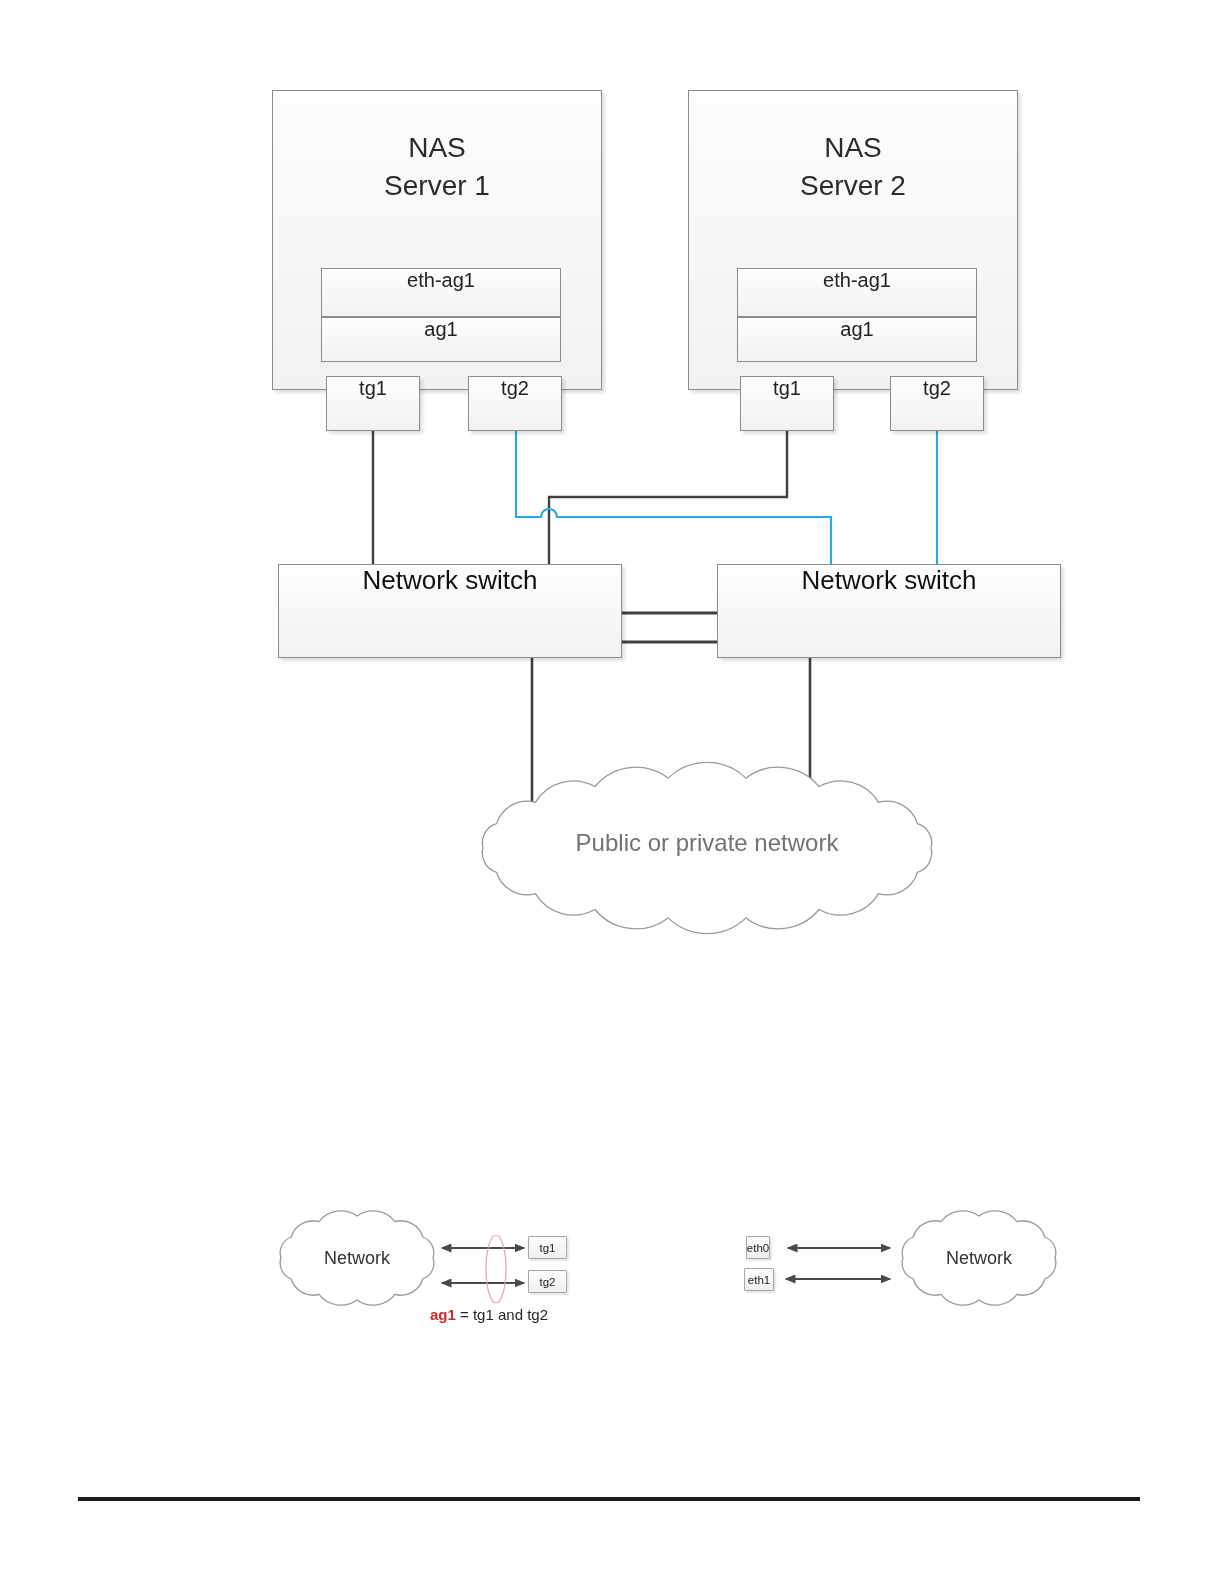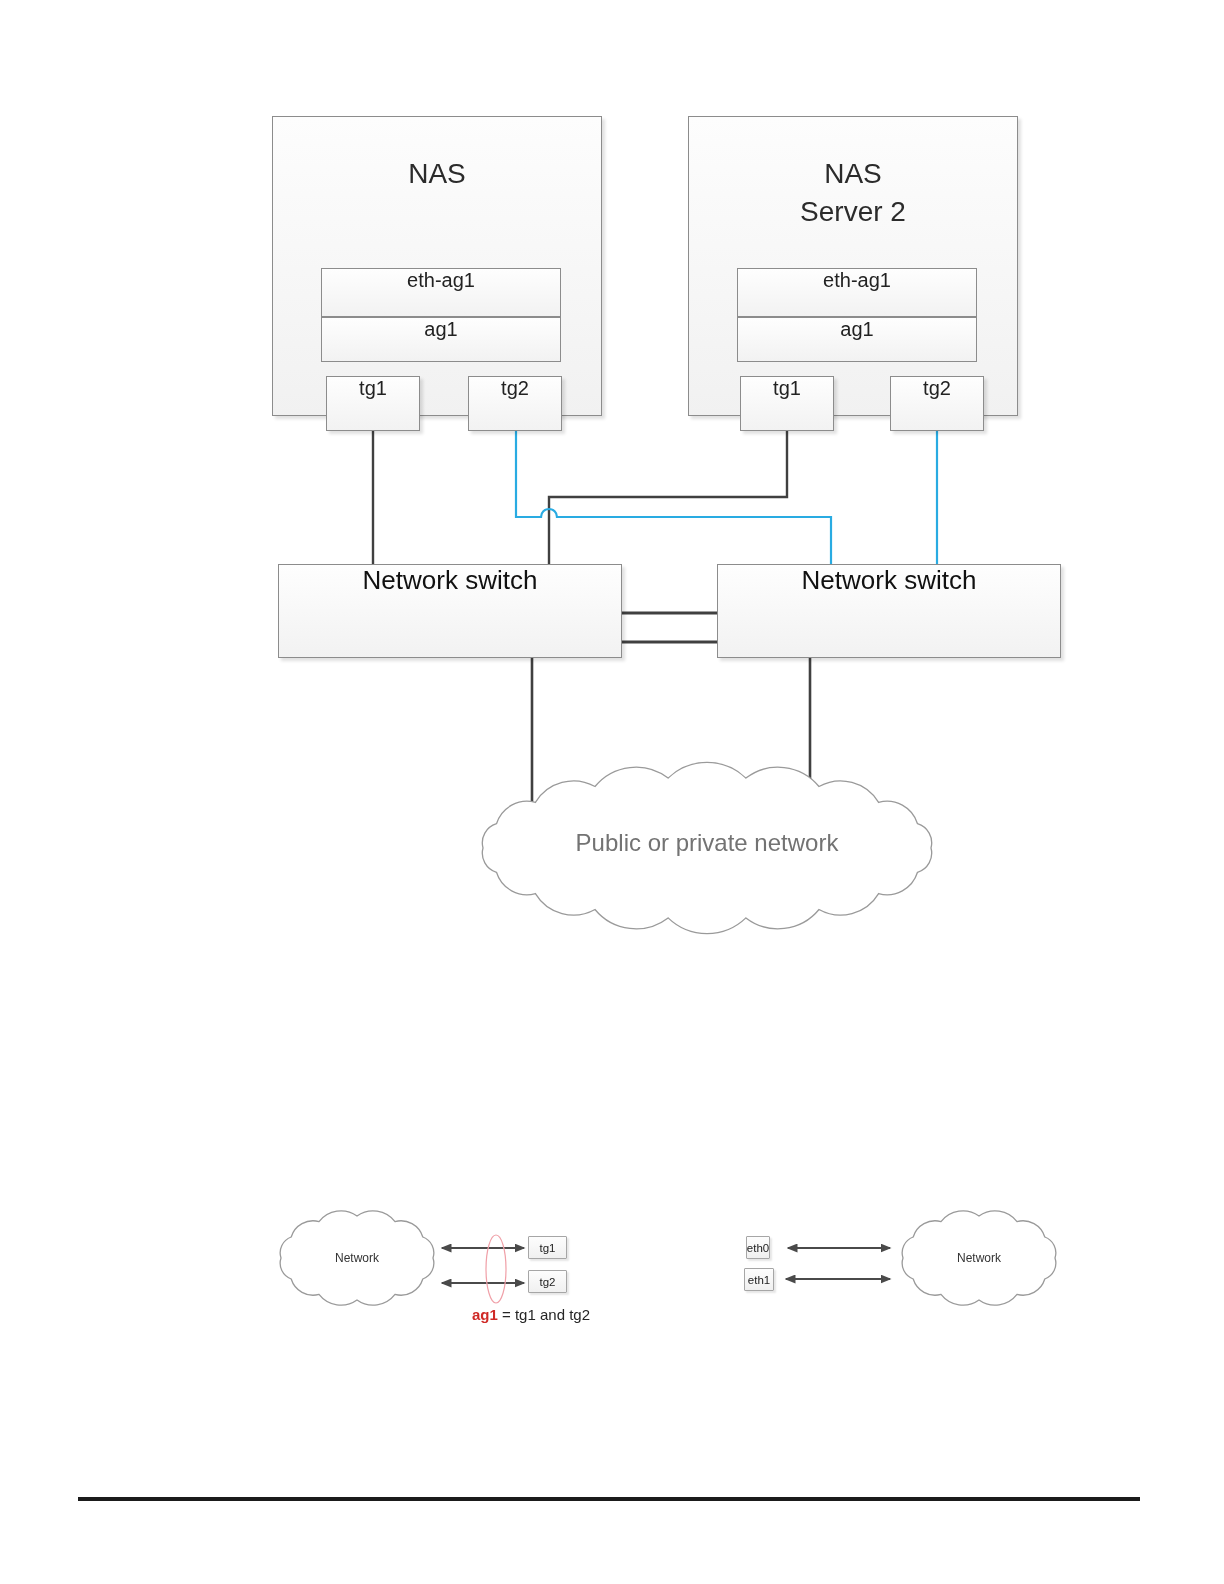--- a/index.html
+++ b/index.html
@@ -3,35 +3,35 @@
 <meta charset="utf-8">
 <style>
   html,body{margin:0;padding:0;background:#ffffff;}
   #page{position:relative;width:1224px;height:1584px;background:#ffffff;overflow:hidden;
         font-family:"Liberation Sans", sans-serif;color:#262626;}
   #wires{position:absolute;left:0;top:0;z-index:0;}
   .box{position:absolute;box-sizing:border-box;background:linear-gradient(#fefefe,#f2f2f2);
        border:1px solid #8c8c8c;z-index:1;display:flex;align-items:flex-start;justify-content:center;
        text-align:center;}
   .shadow{box-shadow:3px 3px 3px rgba(0,0,0,0.12);}
-  .server-box{align-items:flex-start;background:linear-gradient(#fdfdfd 0%,#f6f6f6 60%,#f1f1f1 100%);margin-top:26px;}
+  .server-box{align-items:flex-start;background:linear-gradient(#fdfdfd 0%,#f6f6f6 60%,#f1f1f1 100%);}
   .server-title{width:100%;margin-top:38px;font-size:28px;line-height:38px;color:#2b2b2b;}
   .inner-label{font-size:20px;color:#222222;}
   .port-label{font-size:20px;color:#222222;}
   .switch-label{font-size:26px;color:#111111;}
   .cloud-label-big{position:absolute;z-index:1;font-size:24px;color:#737373;white-space:nowrap;
        transform:translate(-50%,-50%);}
-  .cloud-label-sm{position:absolute;z-index:1;font-size:12px;color:#333333;white-space:nowrap;
+  .cloud-label-sm{position:absolute;z-index:1;font-size:18px;color:#333333;white-space:nowrap;
        transform:translate(-50%,-50%);}
   .mini-box{position:absolute;box-sizing:border-box;background:linear-gradient(#fdfdfd,#f0f0f0);
        border:1px solid #a6a6a6;z-index:2;display:flex;align-items:center;justify-content:center;
        border-radius:1px;box-shadow:2px 2px 2px rgba(0,0,0,0.10);}
   .mini-port{font-size:11.5px;color:#222222;}
   .nas-mini-label{font-size:17px;font-weight:bold;color:#1a1a1a;}
-  .caption{position:absolute;z-index:2;font-size:15px;color:#262626;white-space:pre;margin-left:42px;}
+  .caption{position:absolute;z-index:2;font-size:15px;color:#262626;white-space:pre;}
   .caption .red{color:var(--redtext,#cf2a27);font-weight:600;}
   .footer-rule{position:absolute;z-index:1;background:#1b1b1b;}
   
   .wire-dark{stroke:var(--dark,#404040);stroke-width:2.4;fill:none;}
   .wire-blue{stroke:var(--blue,#29abe2);stroke-width:2.2;fill:none;}
   .wire-thick{stroke:var(--dark,#404040);stroke-width:3.2;fill:none;}
   .wire-drop{stroke:var(--dark,#404040);stroke-width:2.6;fill:none;}
   .cloud-shape{fill:#ffffff;stroke:#9a9a9a;stroke-width:1.3;}
   .arrow-line{stroke:#4a4a4a;stroke-width:2.2;fill:none;}
   .ah{fill:#4a4a4a;}
@@ -68,20 +68,21 @@
     <path class="arrow-line" d="M442,1283 L524,1283" marker-start="url(#ah)" marker-end="url(#ah)"></path>
     <path class="arrow-line" d="M788,1248 L890,1248" marker-start="url(#ah)" marker-end="url(#ah)"></path>
     <path class="arrow-line" d="M786,1279 L890,1279" marker-start="url(#ah)" marker-end="url(#ah)"></path>
 
     <ellipse class="bond-ellipse" cx="496" cy="1269" rx="10" ry="34"></ellipse>
   </svg>
 
   <div class="box shadow server-box" style="left:272px;top:90px;width:330px;height:300px">
     <div class="server-title">
       <div>NAS</div>
+      <div>Server 1</div>
     </div>
   </div>
   <div class="box" style="left:321px;top:268px;width:240px;height:49px">
     <span class="inner-label">eth-ag1</span>
   </div>
   <div class="box" style="left:321px;top:317px;width:240px;height:45px">
     <span class="inner-label">ag1</span>
   </div>
   <div class="box shadow" style="left:326px;top:376px;width:94px;height:55px">
     <span class="port-label">tg1</span>

